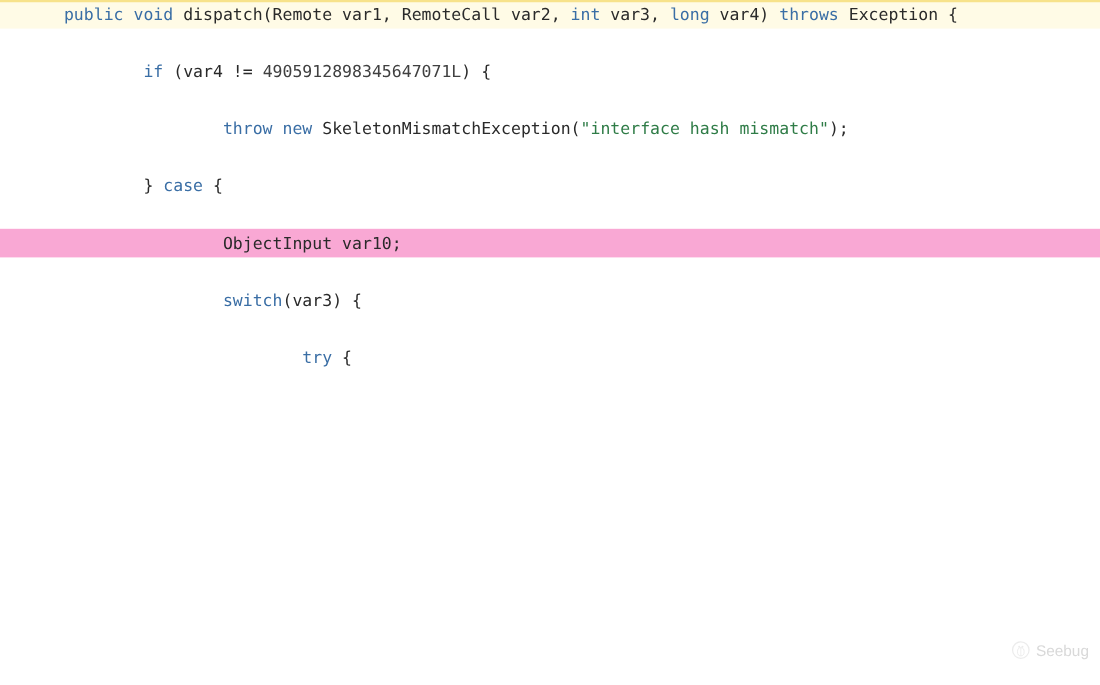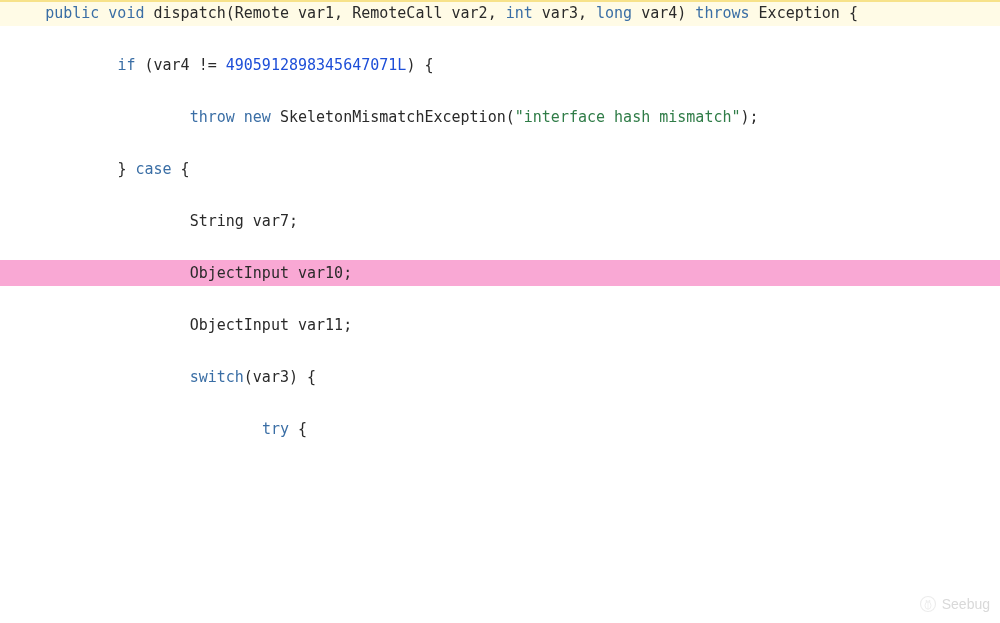--- a/index.html
+++ b/index.html
@@ -14,53 +14,51 @@
     height: 623px;
     overflow: hidden;
     position: relative;
   }
   pre.code {
     margin: 0;
     padding: 0;
     font-family: inherit;
     white-space: pre;
   }
-  .line { display: block; padding-left: 9px; }
+  .line { display: block; padding-left: 22px; }
   .hl       { background: #f9a8d4; }
   .hl-top   { background: #fffbe6; box-shadow: inset 0 2px 0 #f7e28a; }
 
   .kw      { color: #3a6ea5; }      
-  .num     { color: #1d4ed8; }      
+  .num     { color: #404040; }      
   .str     { color: #2f7c47; }      
   .plain   { color: #2a2a2a; }
 
   .watermark {
     position: absolute;
     right: 10px;
-    bottom: 6px;
+    bottom: 19px;
     color: #d9d9d9;
     font-family: Arial, sans-serif;
     font-size: 14px;
     display: flex;
     align-items: center;
     gap: 5px;
     pointer-events: none;
   }
   .watermark svg { opacity: 0.5; }
 </style>
 </head>
 <body>
 
 <pre class="code" id="code-block"><span class="line hl-top">    <span class="kw">public</span><span class="plain"> </span><span class="kw">void</span><span class="plain"> dispatch(Remote var1, RemoteCall var2, </span><span class="kw">int</span><span class="plain"> var3, </span><span class="kw">long</span><span class="plain"> var4) </span><span class="kw">throws</span><span class="plain"> Exception {</span></span>
 <span class="line">            <span class="kw">if</span><span class="plain"> (var4 != </span><span class="num">4905912898345647071L</span><span class="plain">) {</span></span>
 <span class="line">                    <span class="kw">throw</span><span class="plain"> </span><span class="kw">new</span><span class="plain"> SkeletonMismatchException(</span><span class="str">"interface hash mismatch"</span><span class="plain">);</span></span>
 <span class="line">            <span class="plain">} </span><span class="kw">case</span><span class="plain"> {</span></span>
-<span class="line">                    <span class="plain">String var7;</span></span>
 <span class="line hl">                    <span class="plain">ObjectInput var10;</span></span>
-<span class="line">                    <span class="plain">ObjectInput var11;</span></span>
 <span class="line">                    <span class="kw">switch</span><span class="plain">(var3) {</span></span>
 <span class="line">                            <span class="kw">try</span><span class="plain"> {</span></span>
 
 
 
 
 
 
 
 

